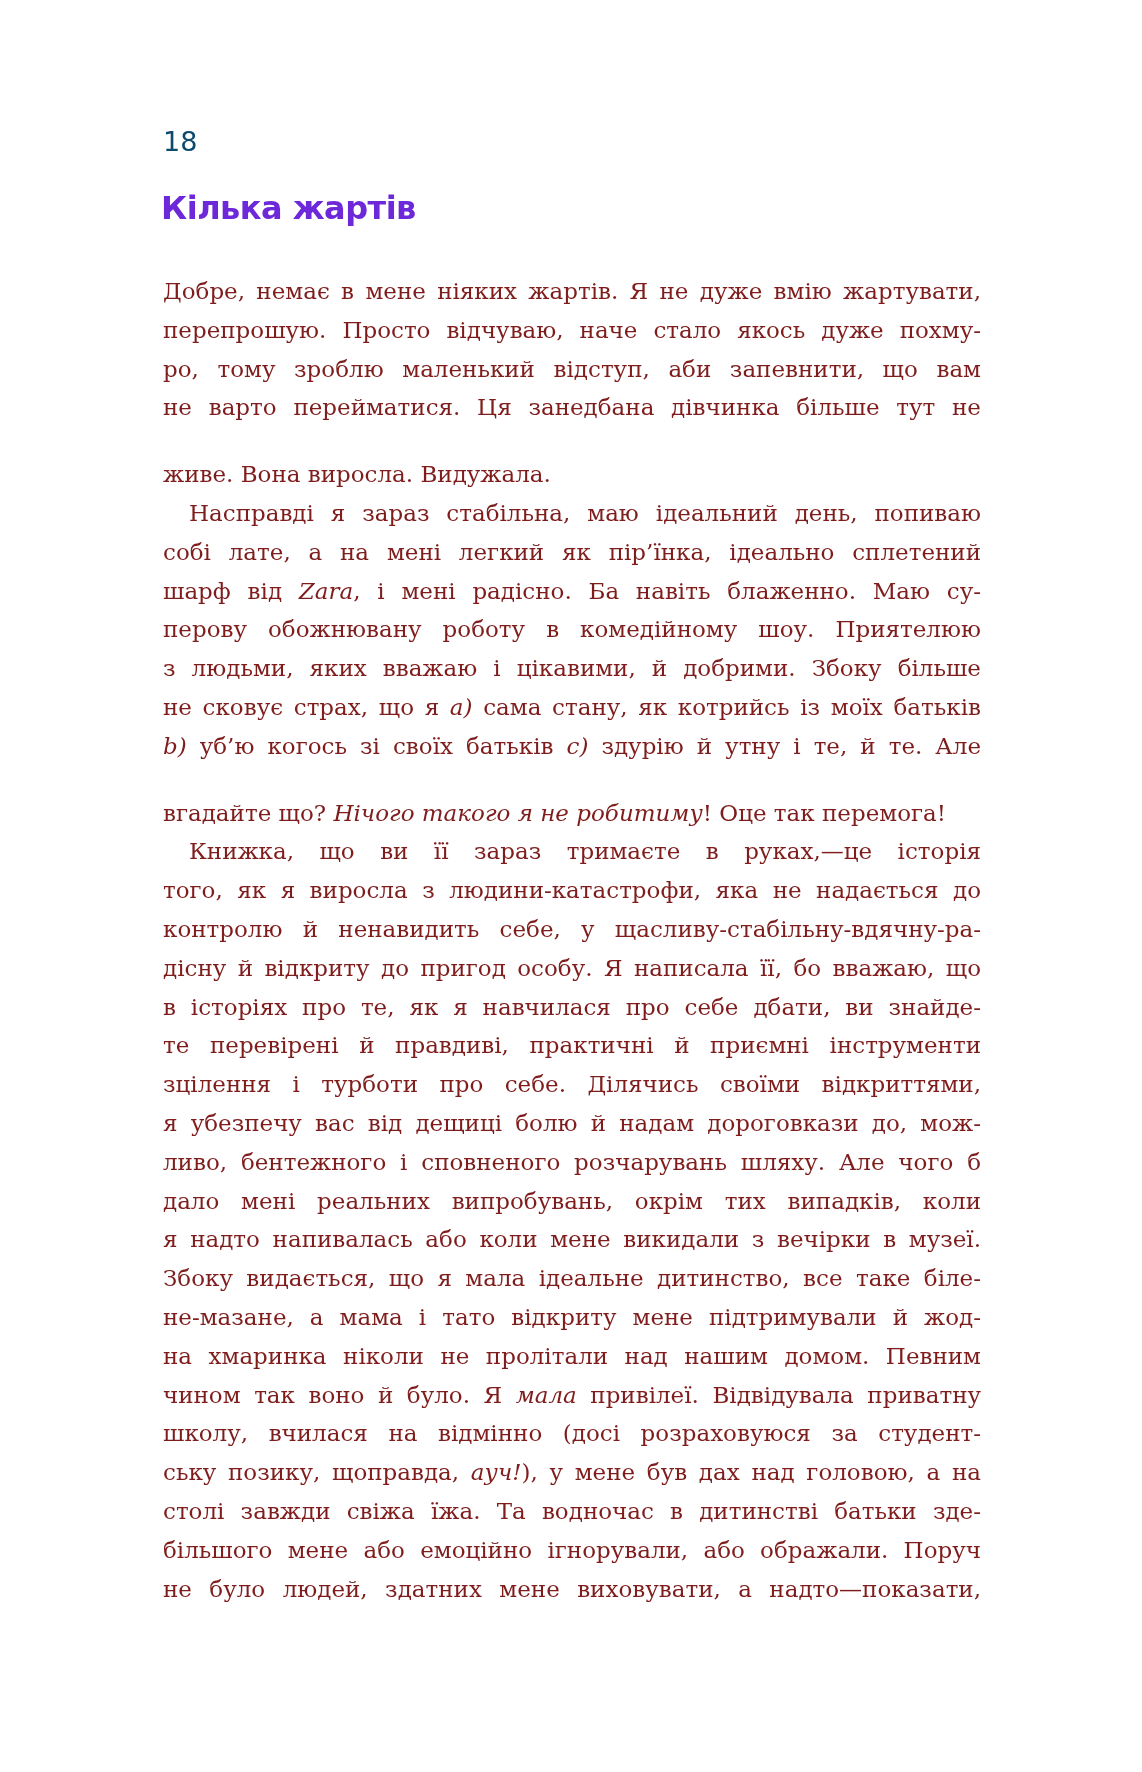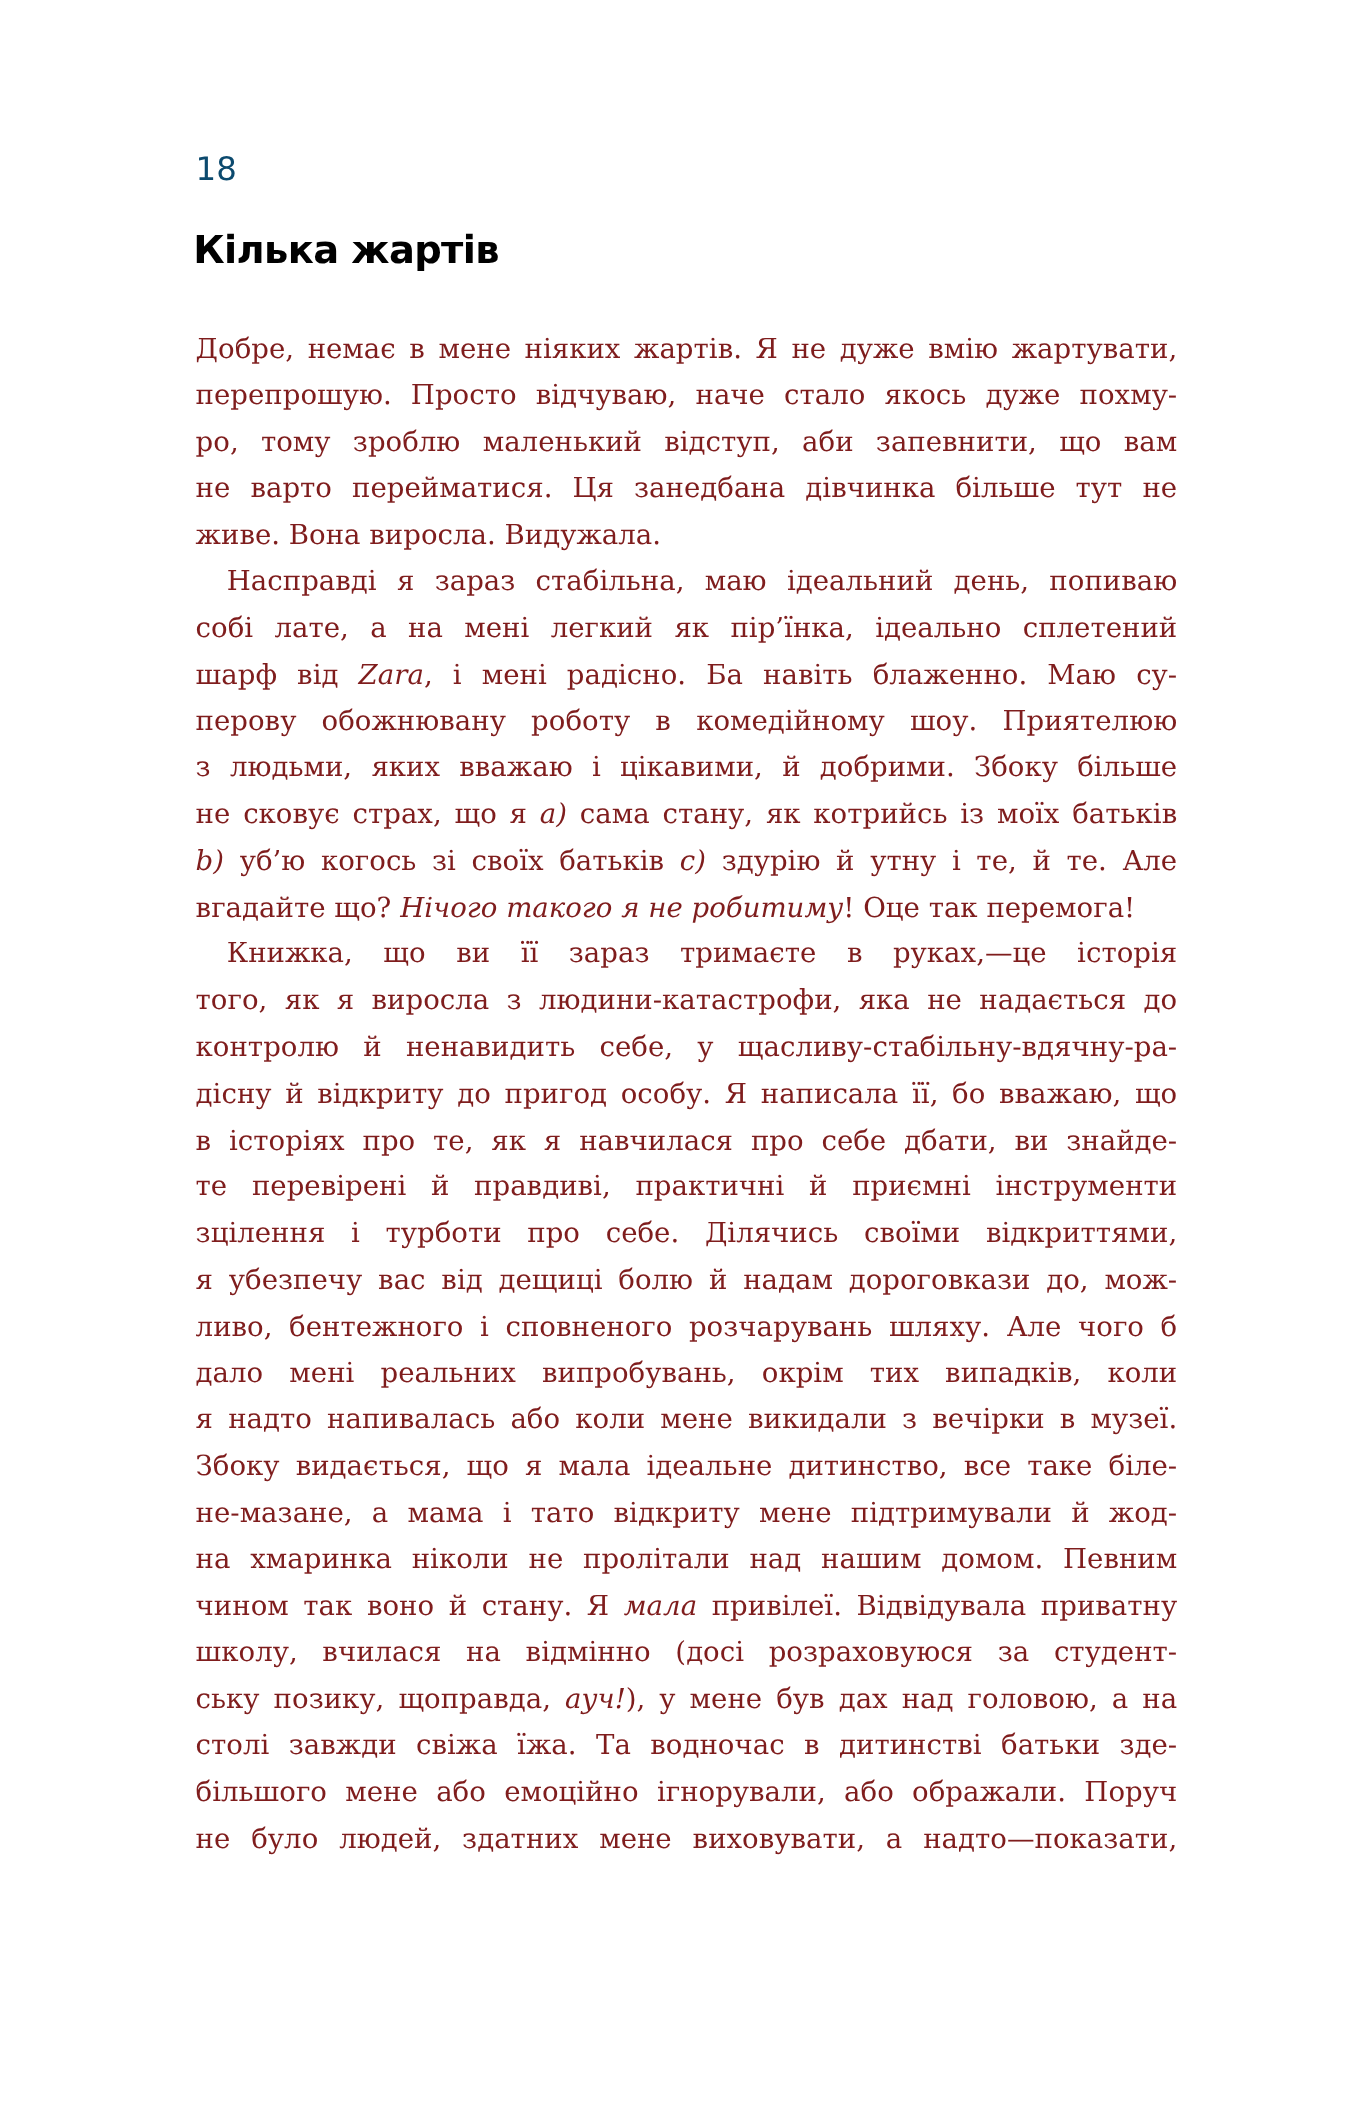--- a/index.html
+++ b/index.html
@@ -32,38 +32,39 @@
   .chapter-heading {
     position: absolute;
     left: 161px;
     top: 190px;
     margin: 0;
     font-family: "DejaVu Sans", "Liberation Sans", sans-serif;
     font-weight: 700;
     font-size: 32px;
     line-height: 36px;
     letter-spacing: -0.5px;
-    color: #000000;
+    color: #6d28d9;
   }
   .body-text {
     position: absolute;
     left: 163px;
     top: 272px;
     width: 818px;
     font-size: 23px;
   }
   .line {
     height: 38.8px;
     line-height: 38.8px;
     text-align: justify;
     text-align-last: justify;
     color: #7f1d1d;
   }
   .line.para-end {
     text-align-last: left;
+    margin-top: 28px;
   }
   .line.indent {
     text-indent: 26px;
   }
   .line i {
     font-style: italic;
   }
 </style>
 </head>
 <body>
@@ -92,20 +93,20 @@
       <div class="line"><span>в історіях про те, як я навчилася про себе дбати, ви знайде-</span></div>
       <div class="line"><span>те перевірені й правдиві, практичні й приємні інструменти</span></div>
       <div class="line"><span>зцілення і турботи про себе. Ділячись своїми відкриттями,</span></div>
       <div class="line"><span>я убезпечу вас від дещиці болю й надам дороговкази до, мож-</span></div>
       <div class="line"><span>ливо, бентежного і сповненого розчарувань шляху. Але чого б</span></div>
       <div class="line"><span>дало мені реальних випробувань, окрім тих випадків, коли</span></div>
       <div class="line"><span>я надто напивалась або коли мене викидали з вечірки в музеї.</span></div>
       <div class="line"><span>Збоку видається, що я мала ідеальне дитинство, все таке біле-</span></div>
       <div class="line"><span>не-мазане, а мама і тато відкриту мене підтримували й жод-</span></div>
       <div class="line"><span>на хмаринка ніколи не пролітали над нашим домом. Певним</span></div>
-      <div class="line"><span>чином так воно й стану. Я </span><i>мала</i><span> привілеї. Відвідувала приватну</span></div>
+      <div class="line"><span>чином так воно й було. Я </span><i>мала</i><span> привілеї. Відвідувала приватну</span></div>
       <div class="line"><span>школу, вчилася на відмінно (досі розраховуюся за студент-</span></div>
       <div class="line"><span>ську позику, щоправда, </span><i>ауч!</i><span>), у мене був дах над головою, а на</span></div>
       <div class="line"><span>столі завжди свіжа їжа. Та водночас в дитинстві батьки зде-</span></div>
       <div class="line"><span>більшого мене або емоційно ігнорували, або ображали. Поруч</span></div>
       <div class="line"><span>не було людей, здатних мене виховувати, а надто—показати,</span></div>
     </div>
 </div>
 
 </body></html>

